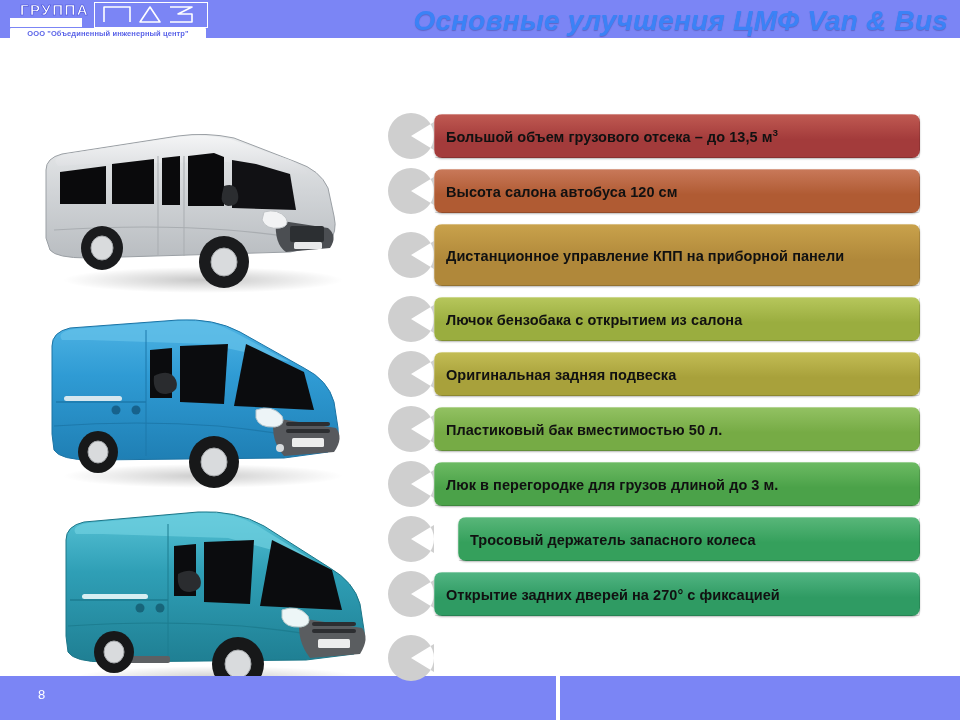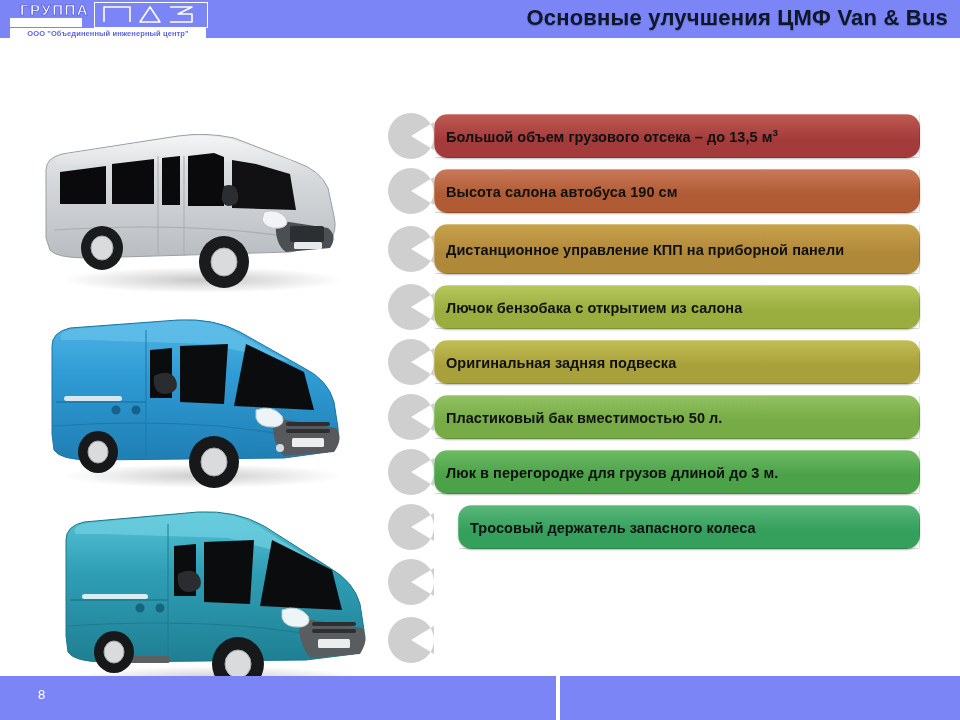--- a/index.html
+++ b/index.html
@@ -18,26 +18,27 @@
   
   #header-band {
     position: absolute;
     left: 0; top: 0;
     width: 960px; height: 38px;
     background: #7b85f5;
   }
   #slide-title {
     position: absolute;
     right: 12px; top: 5px;
-    color: #0f172a;
-    font-size: 22px;
+    color: #3b82f6;
+    font-size: 28px;
     font-weight: bold;
     letter-spacing: 0.2px;
     white-space: nowrap;
     text-shadow: 0 1px 1px rgba(40,46,120,0.35);
+    font-style: italic;
   }
 
   
   #logo-block {
     position: absolute;
     left: 4px; top: 0px;
     width: 208px; height: 38px;
   }
   #logo-gruppa {
     position: absolute;
@@ -109,38 +110,38 @@
   #bullets {
     position: absolute;
     left: 388px; top: 76px;
     width: 540px;
   }
   .bullet-row {
     position: relative;
     height: 44px;
     margin-bottom: 11px;
   }
-  .bullet-row.tall { height: 50px; }
+  .bullet-row.tall { height: 62px; }
 
   .bullet-disc {
     position: absolute;
     left: 0; top: 50%;
     transform: translateY(-50%);
     width: 46px; height: 46px;
     z-index: 2;
     pointer-events: none;
   }
   .bullet-disc svg { display:block; }
 
   .bullet-bar {
     position: absolute;
     left: 46px; top: 0;
     right: 8px;
     height: 100%;
-    border-radius: 14px;
+    border-radius: 8px;
     box-shadow: 0 1px 2px rgba(0,0,0,0.28);
     display: flex;
     align-items: center;
   }
   .bullet-bar::after {
     
     content: "";
     position: absolute;
     left: 0; top: 0; right: 0; bottom: 0;
     border-radius: 2px;
@@ -369,21 +370,21 @@
       </div>
     </div>
 
     <div class="bullet-row">
       <div class="bullet-disc">
         <svg width="46" height="46" viewBox="0 0 46 46" xmlns="http://www.w3.org/2000/svg">
           <path d="M23 23 L46 9 L46 37 Z M23 23 m -23 0 a 23 23 0 1 0 46 0 a 23 23 0 1 0 -46 0" fill="#cfcfcf" fill-rule="evenodd"></path>
         </svg>
       </div>
       <div class="bullet-bar" style="background: linear-gradient(rgb(201, 121, 90) 0%, rgb(176, 91, 51) 58%, rgb(176, 91, 51) 100%);">
-        <span class="bullet-text"><span>Высота салона автобуса 190 см</span><sup></sup></span>
+        <span class="bullet-text"><span>Высота салона автобуса 120 см</span><sup></sup></span>
       </div>
     </div>
 
     <div class="bullet-row tall">
       <div class="bullet-disc">
         <svg width="46" height="46" viewBox="0 0 46 46" xmlns="http://www.w3.org/2000/svg">
           <path d="M23 23 L46 9 L46 37 Z M23 23 m -23 0 a 23 23 0 1 0 46 0 a 23 23 0 1 0 -46 0" fill="#cfcfcf" fill-rule="evenodd"></path>
         </svg>
       </div>
       <div class="bullet-bar" style="background: linear-gradient(rgb(201, 162, 76) 0%, rgb(176, 136, 58) 58%, rgb(176, 136, 58) 100%);">
@@ -444,20 +445,23 @@
       <div class="bullet-bar" style="background: linear-gradient(rgb(89, 183, 122) 0%, rgb(53, 160, 92) 58%, rgb(53, 160, 92) 100%); margin-left: 24px;">
         <span class="bullet-text"><span>Тросовый держатель запасного колеса</span><sup></sup></span>
       </div>
     </div>
 
     <div class="bullet-row">
       <div class="bullet-disc">
         <svg width="46" height="46" viewBox="0 0 46 46" xmlns="http://www.w3.org/2000/svg">
           <path d="M23 23 L46 9 L46 37 Z M23 23 m -23 0 a 23 23 0 1 0 46 0 a 23 23 0 1 0 -46 0" fill="#cfcfcf" fill-rule="evenodd"></path>
         </svg>
+      </div>
+      <div class="bullet-bar" style="background: linear-gradient(rgb(82, 181, 131) 0%, rgb(47, 155, 99) 58%, rgb(47, 155, 99) 100%);">
+        <span class="bullet-text"><span>Открытие задних дверей на  270° с фиксацией</span><sup></sup></span>
       </div>
     </div>
 
     <div class="bullet-row tall">
       <div class="bullet-disc">
         <svg width="46" height="46" viewBox="0 0 46 46" xmlns="http://www.w3.org/2000/svg">
           <path d="M23 23 L46 9 L46 37 Z M23 23 m -23 0 a 23 23 0 1 0 46 0 a 23 23 0 1 0 -46 0" fill="#cfcfcf" fill-rule="evenodd"></path>
         </svg>
       </div>
     </div>

